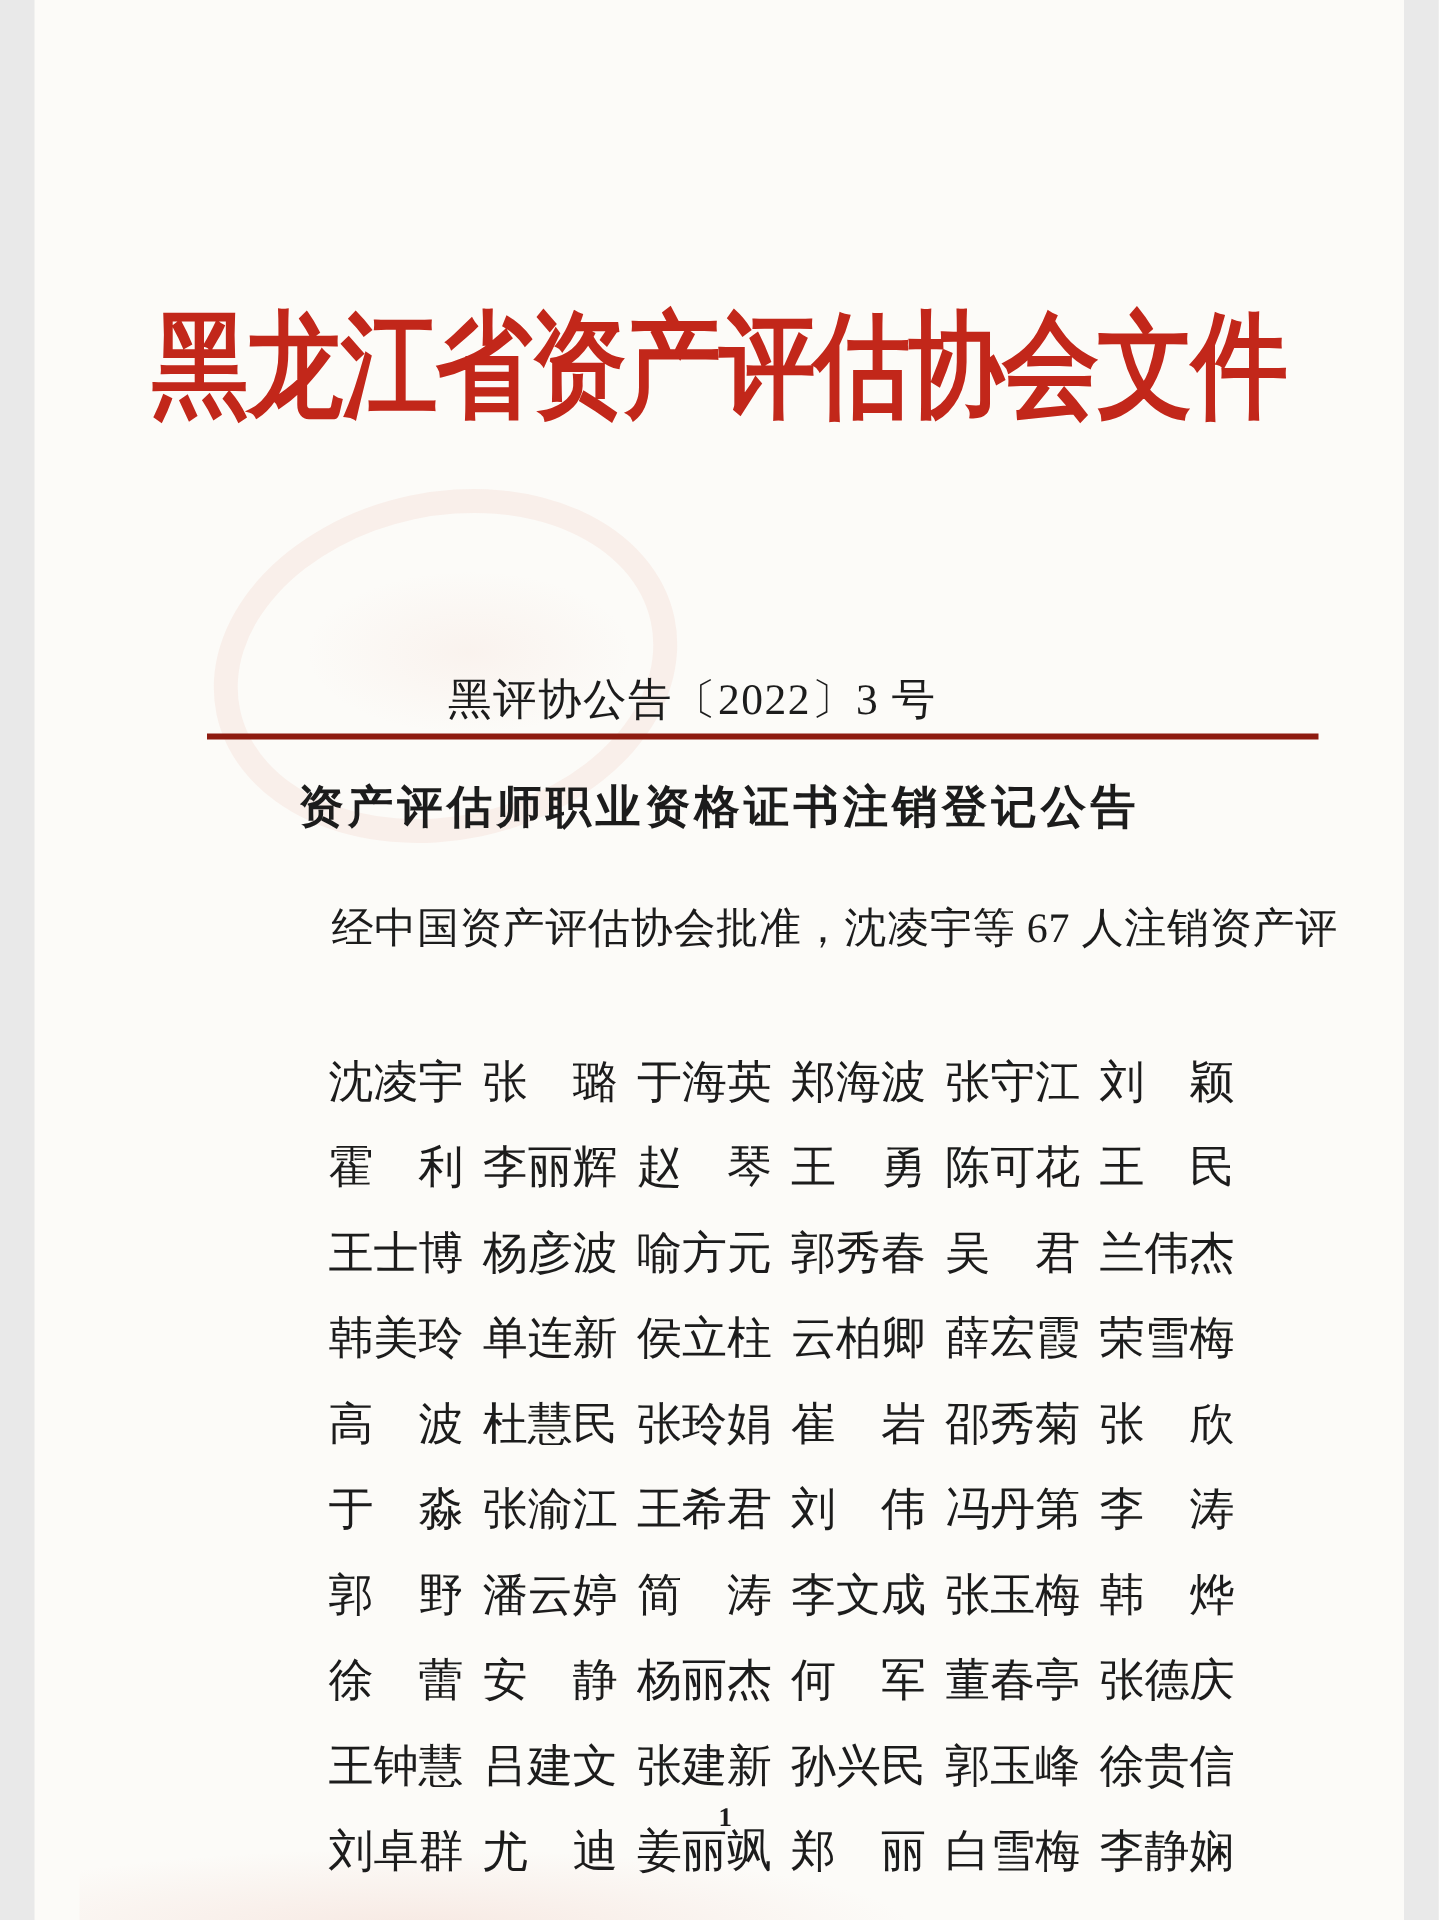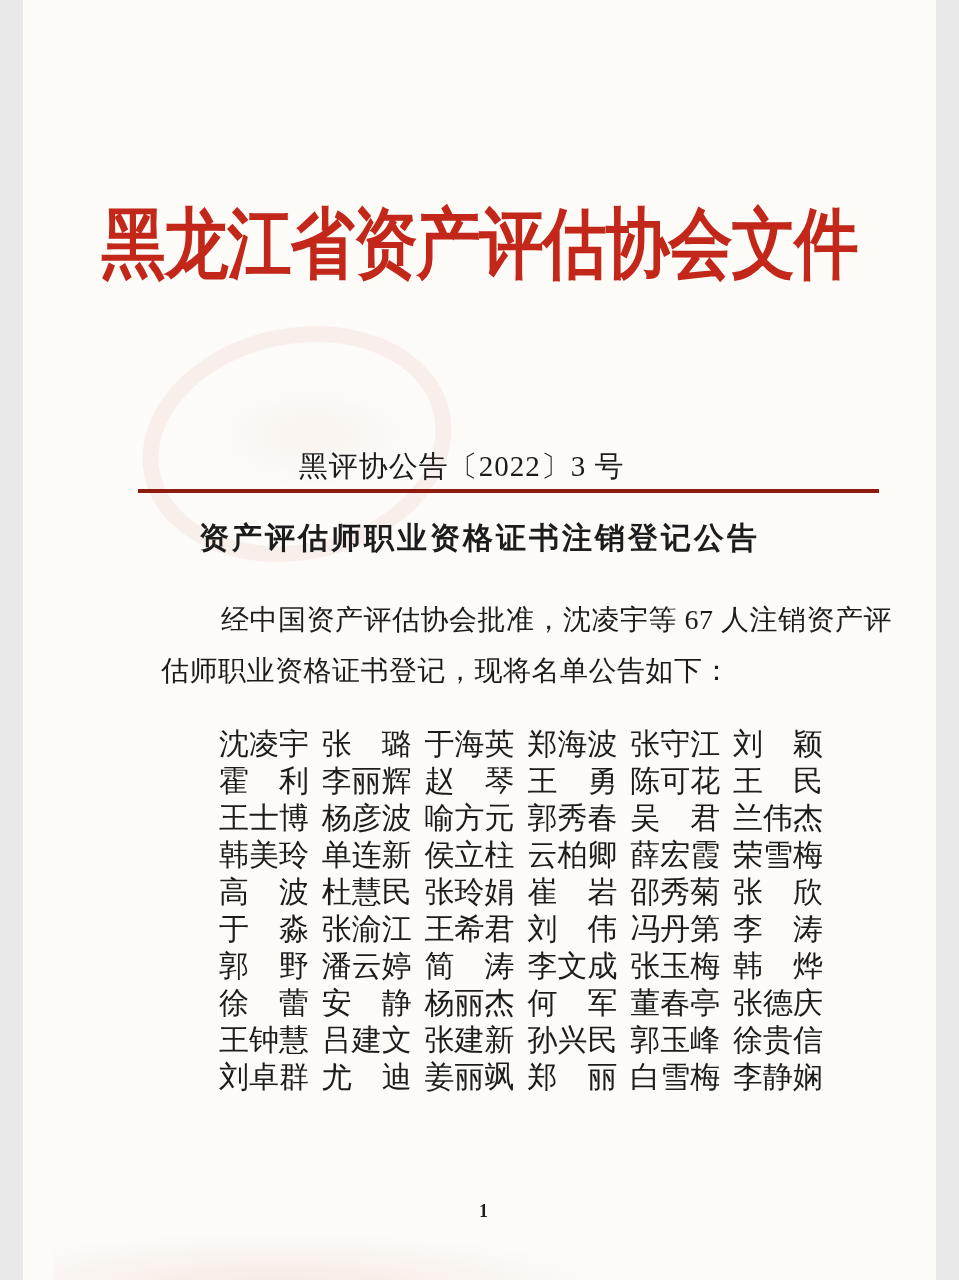--- a/index.html
+++ b/index.html
@@ -93,26 +93,26 @@
     width: 740px;
     font-size: 28px;
     line-height: 51px;
     letter-spacing: 0.5px;
   }
   .body-line { white-space: nowrap; }
   .body-line.indent { text-indent: 60px; }
 
   .name-grid {
     position: absolute;
-    top: 728px; left: 196px;
+    top: 706px; left: 196px;
     width: 608px;
     display: grid;
     grid-template-columns: repeat(6, 94px);
     justify-content: space-between;
-    row-gap: 6px;
+    row-gap: 26px;
     font-size: 30px;
   }
   .name-cell {
     height: 31px;
     line-height: 31px;
     white-space: nowrap;
   }
 
   .page-number {
     position: absolute;
@@ -136,21 +136,20 @@
   <h1 class="letterhead">黑龙江省资产评估协会文件</h1>
 
   <div class="doc-number">黑评协公告〔2022〕3 号</div>
 
   <div class="red-rule"></div>
 
   <h2 class="notice-title">资产评估师职业资格证书注销登记公告</h2>
 
   <div class="body-text">
     <div class="body-line indent">经中国资产评估协会批准，沈凌宇等 67 人注销资产评</div>
-    <div class="body-line">估师职业资格证书登记，现将名单公告如下：</div>
   </div>
 
   <div class="name-grid" id="name-grid">
       <span class="name-cell">沈凌宇</span>
       <span class="name-cell">张　璐</span>
       <span class="name-cell">于海英</span>
       <span class="name-cell">郑海波</span>
       <span class="name-cell">张守江</span>
       <span class="name-cell">刘　颖</span>
       <span class="name-cell">霍　利</span>

